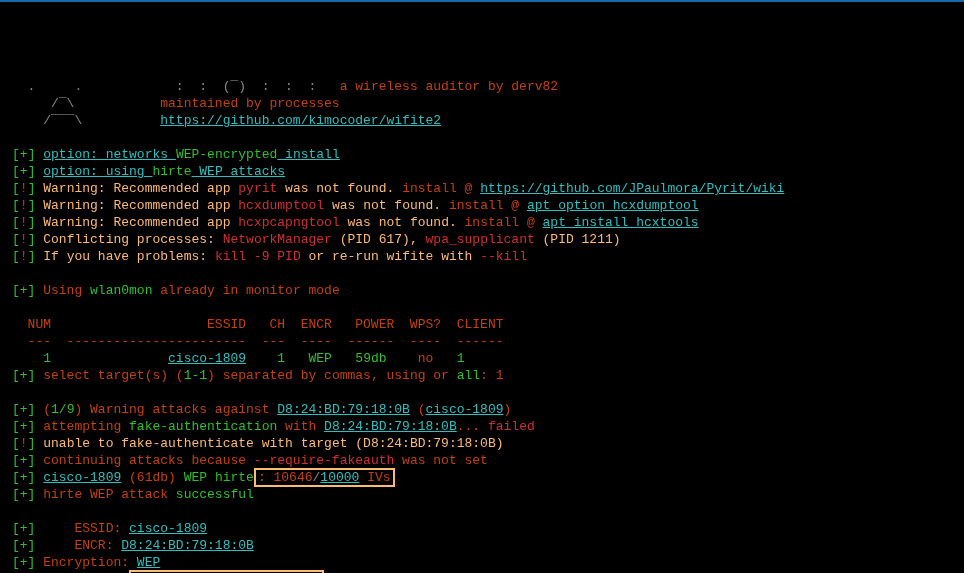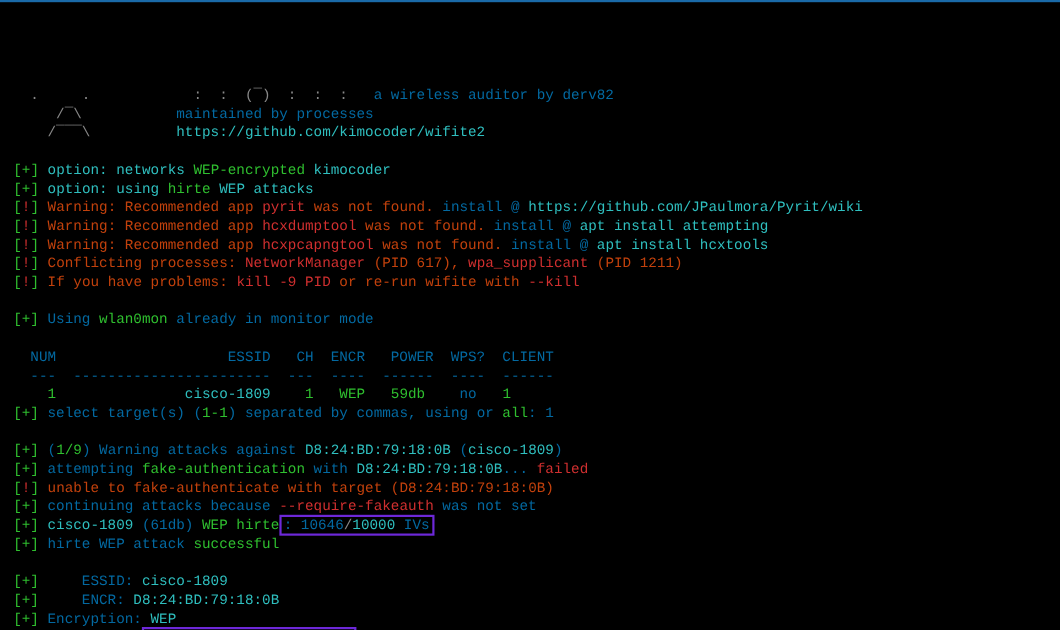--- a/index.html
+++ b/index.html
@@ -11,48 +11,48 @@
     font-size: 13px;
     line-height: 17px;
     white-space: pre;
     width: 964px;
     height: 573px;
     box-sizing: border-box;
     overflow: hidden;
     border-top: 2px solid #1a6aa8;
   }
   .g { color: #2fbf2f; }
-  .y { color: #c2410c; }
+  .y { color: #fdba74; }
   .r { color: #d02f2f; }
-  .c { color: #2fbfbf; }
-  .w { color: #0369a1; }
+  .c { color: #2fbfbf; text-decoration: underline; }
+  .w { color: #c2410c; }
   .dim { color: #888; }
   .boxred {
-    border: 2px solid #6d28d9;
+    border: 2px solid #fdba74;
     padding: 0 2px;
     display: inline-block;
     line-height: 15px;
     margin-top:-2px;
     margin-bottom:-2px;
     vertical-align: baseline;
   }
 </style>
 </head>
 <body>
 
 
 
 <div><span><span class="dim">  .     .         </span><span class="dim">   :  :  (¯)  :  :  :   </span><span class="w">a wireless auditor by derv82</span>
 <span class="dim">     /¯\           </span><span class="w">maintained by processes</span>
 <span class="dim">    /¯¯¯\          </span><span class="c">https://github.com/kimocoder/wifite2</span></span>
 
-<span><span class="g">[</span><span class="g">+</span><span class="g">]</span> <span class="c">option: networks </span><span class="g">WEP-encrypted</span><span class="c"> kimocoder</span></span>
+<span><span class="g">[</span><span class="g">+</span><span class="g">]</span> <span class="c">option: networks </span><span class="g">WEP-encrypted</span><span class="c"> install</span></span>
 <span><span class="g">[</span><span class="g">+</span><span class="g">]</span> <span class="c">option: using </span><span class="g">hirte</span><span class="c"> WEP attacks</span></span>
 <span><span class="g">[</span><span class="r">!</span><span class="g">]</span> <span class="y">Warning: Recommended app </span><span class="r">pyrit</span><span class="y"> was not found. </span><span class="w">install @ </span><span class="c">https://github.com/JPaulmora/Pyrit/wiki</span></span>
-<span><span class="g">[</span><span class="r">!</span><span class="g">]</span> <span class="y">Warning: Recommended app </span><span class="r">hcxdumptool</span><span class="y"> was not found. </span><span class="w">install @ </span><span class="c">apt install attempting</span></span>
+<span><span class="g">[</span><span class="r">!</span><span class="g">]</span> <span class="y">Warning: Recommended app </span><span class="r">hcxdumptool</span><span class="y"> was not found. </span><span class="w">install @ </span><span class="c">apt option hcxdumptool</span></span>
 <span><span class="g">[</span><span class="r">!</span><span class="g">]</span> <span class="y">Warning: Recommended app </span><span class="r">hcxpcapngtool</span><span class="y"> was not found. </span><span class="w">install @ </span><span class="c">apt install hcxtools</span></span>
 <span><span class="g">[</span><span class="r">!</span><span class="g">]</span> <span class="y">Conflicting processes: </span><span class="r">NetworkManager</span><span class="y"> (PID 617)</span><span class="y">, </span><span class="r">wpa_supplicant</span><span class="y"> (PID 1211)</span></span>
 <span><span class="g">[</span><span class="r">!</span><span class="g">]</span> <span class="y">If you have problems: </span><span class="r">kill -9 PID</span><span class="y"> or re-run wifite with </span><span class="r">--kill</span></span>
 
 <span><span class="g">[+]</span> <span class="w">Using </span><span class="g">wlan0mon</span><span class="w"> already in monitor mode</span></span>
 
 <span class="w">  NUM                    ESSID   CH  ENCR   POWER  WPS?  CLIENT</span>
 <span class="w">  ---  -----------------------  ---  ----  ------  ----  ------</span>
 <span>    <span class="g">1</span>               <span class="c">cisco-1809</span>    <span class="g">1</span>   <span class="g">WEP</span>   <span class="g">59db</span>    <span class="w">no</span>   <span class="g">1</span></span>
 <span><span class="g">[+]</span> <span class="w">select target(s) (</span><span class="g">1-1</span><span class="w">) separated by commas, using or </span><span class="g">all</span><span class="w">: 1</span></span>

